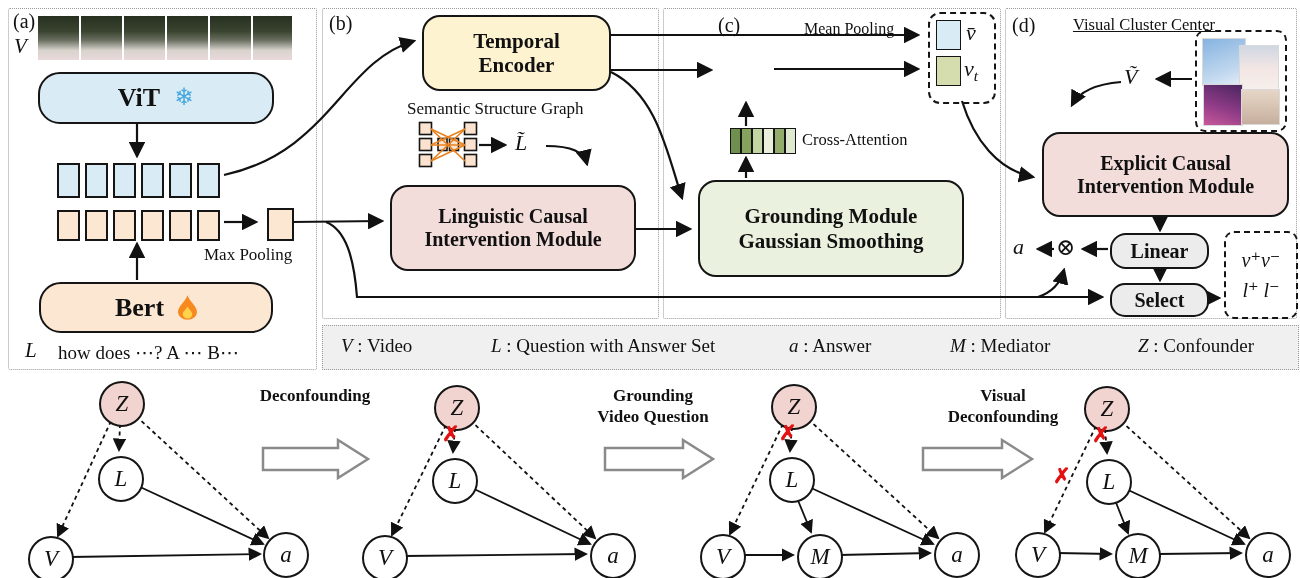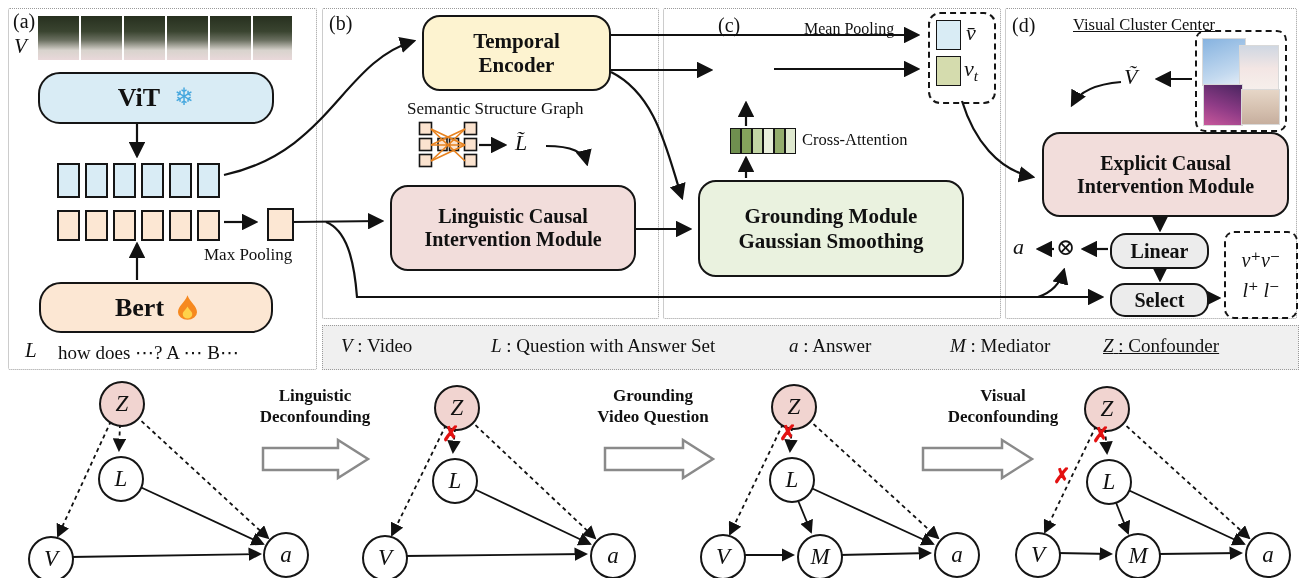--- a/index.html
+++ b/index.html
@@ -252,25 +252,24 @@
               display:flex;flex-direction:column;align-items:center;justify-content:center;font-style:italic;font-size:20px;line-height:1.5;">
     <div>v⁺v⁻</div>
     <div>l⁺ l⁻</div>
   </div>
 
   <div class="abs" style="left: 322px; top: 325px; width: 975px; height: 43px; border: 1.5px dotted rgb(154, 154, 154); z-index: 3; background-color: rgb(240, 240, 240);">
     <div class="lbl" style="left:18px;top:9px;font-size:19px;"><span class="it">V</span> <span>: Video</span></div>
     <div class="lbl" style="left:168px;top:9px;font-size:19px;"><span class="it">L</span> <span>: Question with Answer Set</span></div>
     <div class="lbl" style="left:466px;top:9px;font-size:19px;"><span class="it">a</span> <span>: Answer</span></div>
     <div class="lbl" style="left:619px;top:9px;font-size:19px;margin-left:8px;"><span class="it">M</span> <span>: Mediator</span></div>
-    <div class="lbl" style="left:780px;top:9px;font-size:19px;text-decoration:underline;"><span class="it">Z</span> <span>: Confounder</span></div>
+    <div class="lbl" style="left:815px;top:9px;font-size:19px;"><span class="it">Z</span> <span>: Confounder</span></div>
   </div>
 
   <div class="trans-lbl" style="left:230px;top:385px;">
-    <div>Linguistic</div>
       <div>Deconfounding</div>
   </div>
   <div class="trans-lbl" style="left:568px;top:385px;">
     <div>Grounding</div>
       <div>Video Question</div>
   </div>
   <div class="trans-lbl" style="left:918px;top:385px;">
     <div>Visual</div>
       <div>Deconfounding</div>
   </div>

